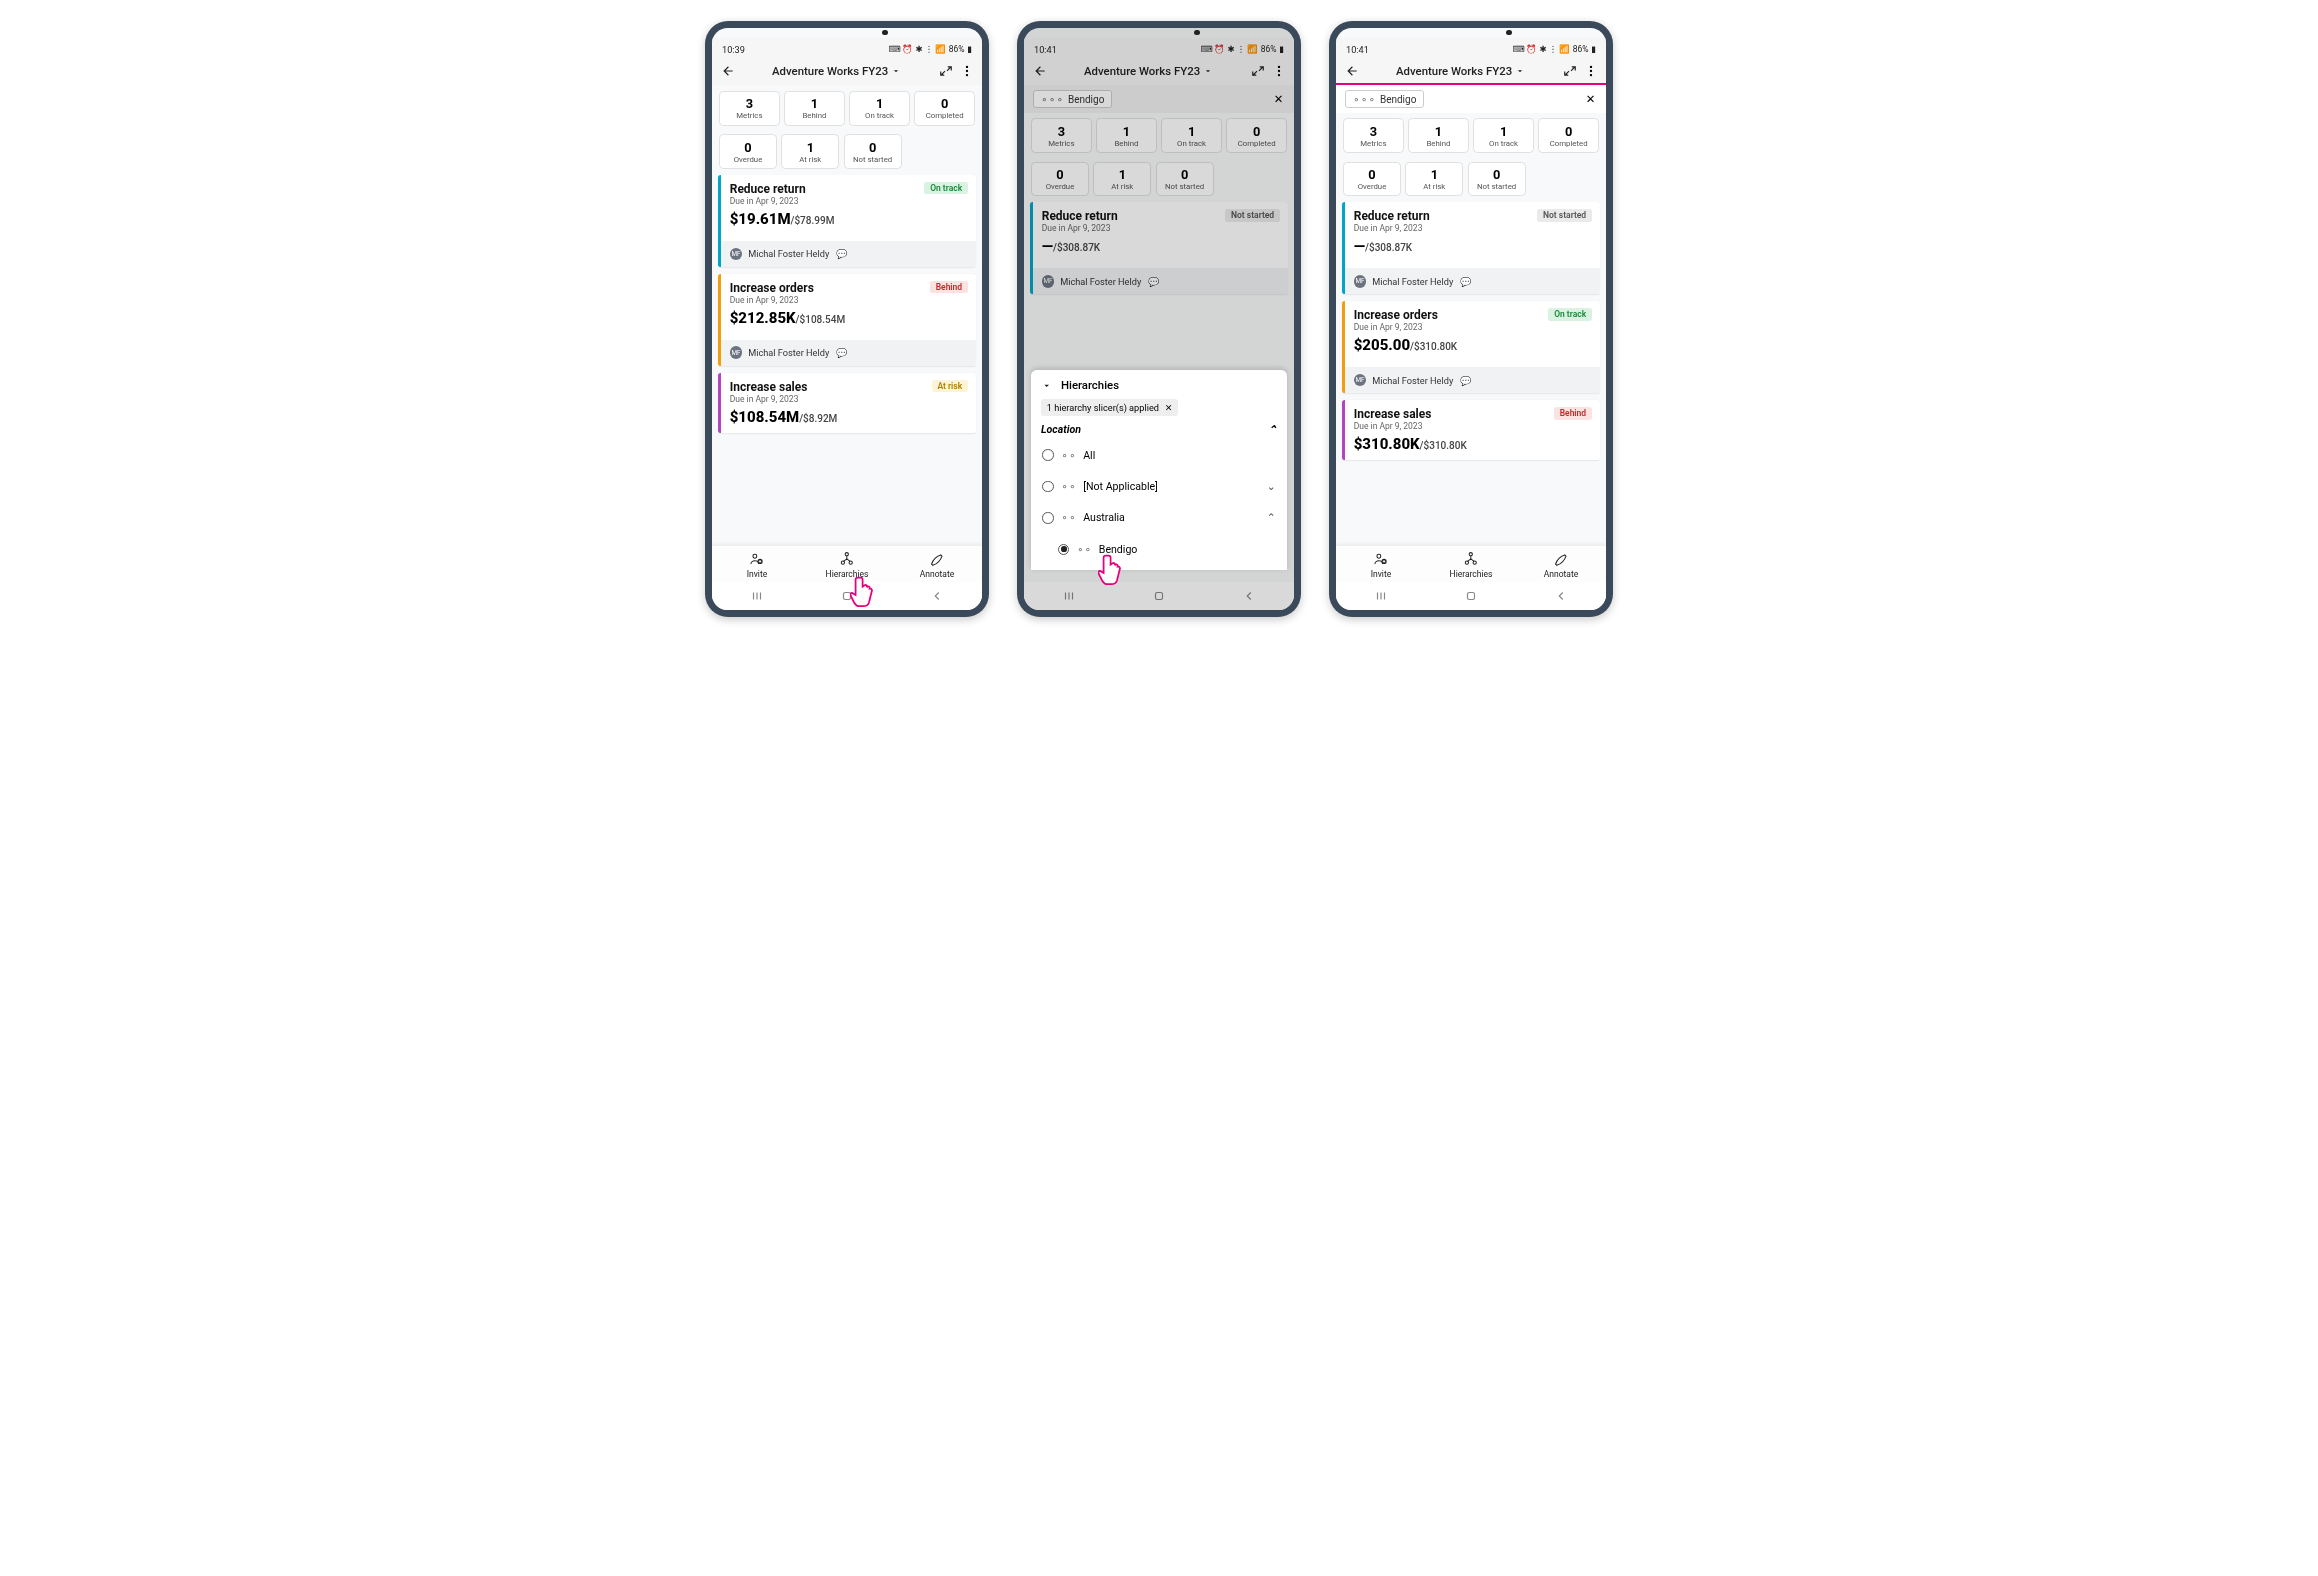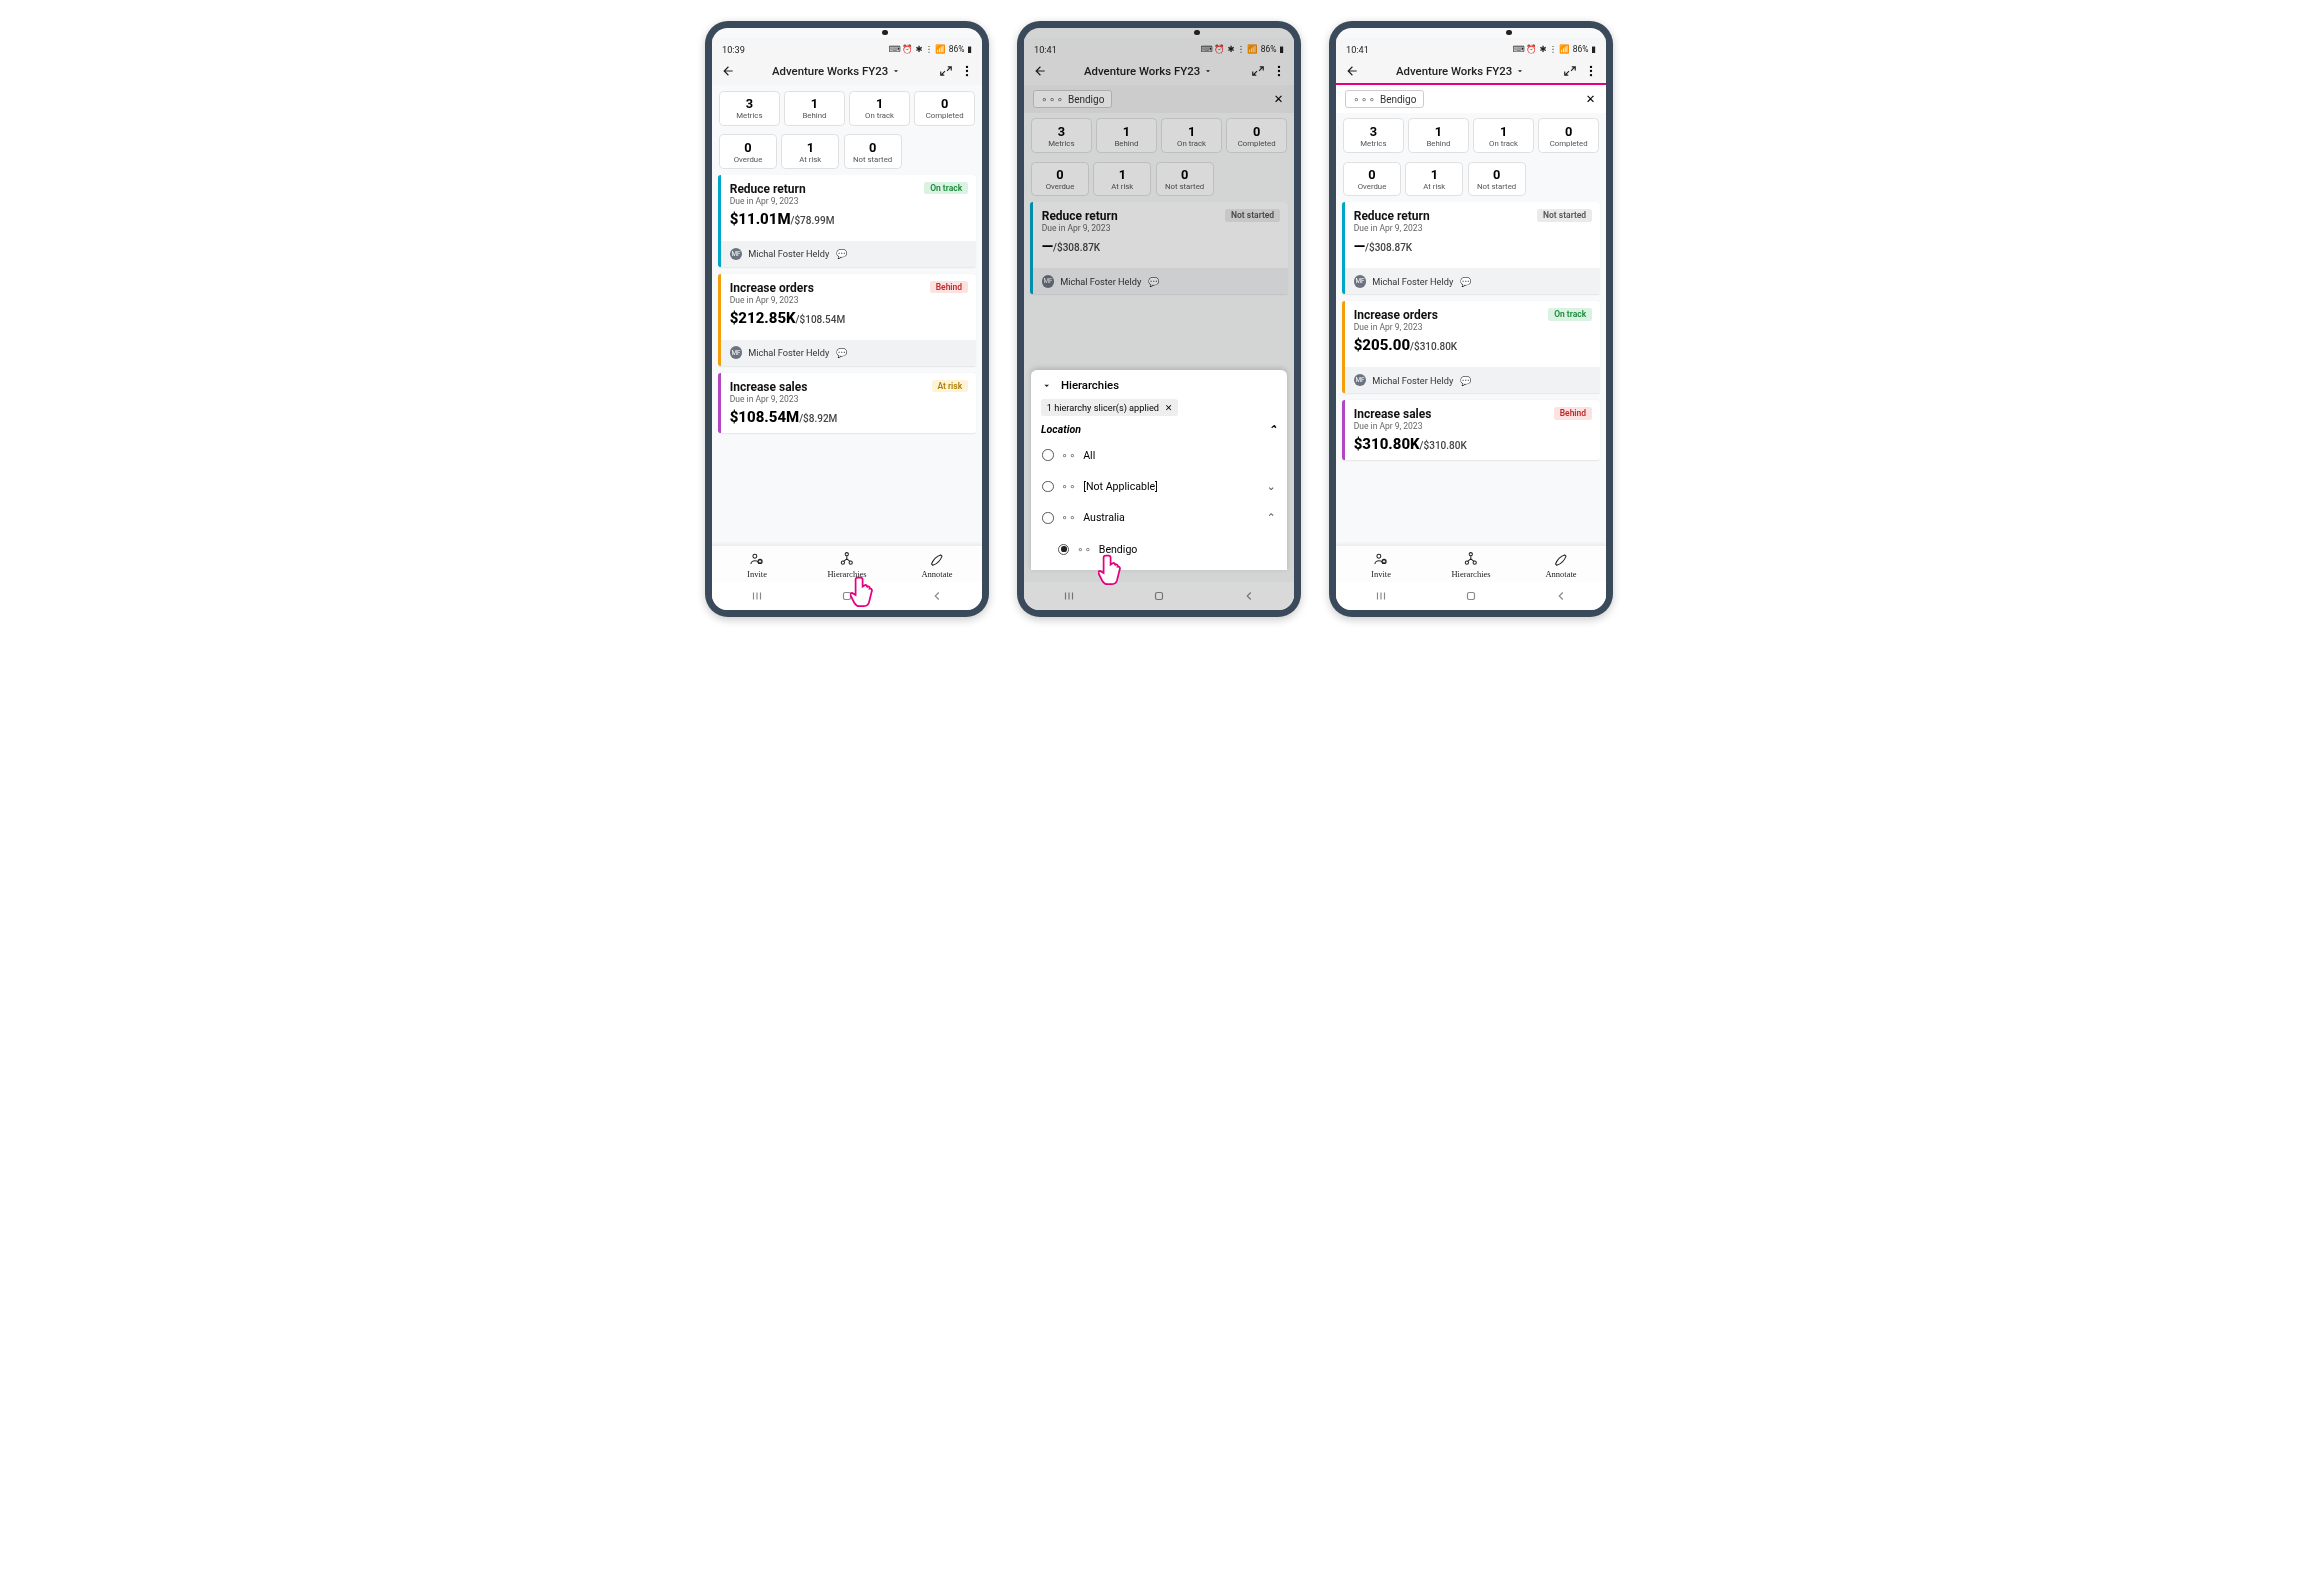--- a/index.html
+++ b/index.html
@@ -100,21 +100,20 @@
   .pill.notstarted{ background:#eaeaea; color:#555;}
   .card-val{ font-size:15px; font-weight:800; color:#000;}
   .card-val .denom{ font-size:10px; font-weight:500; color:#444;}
   .card-footer{ display:flex; align-items:center; gap:5.7px; background:#f1f2f4; margin:9px -8.5px -7px; padding:5.7px 8.5px; font-size:9.2px; color:#333;}
   .avatar{ width:12.8px; height:12.8px; border-radius:50%; background:#6b7280; color:#fff; font-size:6.4px; display:flex; align-items:center; justify-content:center;}
   .bottom-actions{
     display:flex; justify-content:space-around;
     background:#fdfdfd; border-top:0.7px solid #eee;
     padding:5.7px 0 2.8px;
     box-shadow:0 -1.4px 4.3px rgba(0,0,0,.08);
-    font-family:Liberation Serif, serif;
   }
   .action{ display:flex; flex-direction:column; align-items:center; gap:2.1px; font-size:8.5px; color:#222; flex:1;}
   .navbar{ display:flex; justify-content:space-around; align-items:center; padding:7px 0 4.3px; background:#fff;}
   
   .hand{
     position:absolute; width:28px; height:35px; z-index:50;
     pointer-events:none;
   }
   
   .dim { position:absolute; inset:0; background:rgba(0,0,0,.15);}
@@ -206,21 +205,21 @@
     <div class="card">
       <div class="stripe teal"></div>
       <div class="card-body">
         <div class="card-top">
           <div>
                 <div class="card-title">Reduce return</div>
           <div class="card-due">Due in Apr 9, 2023</div>
               </div>
           <span class="pill ontrack">On track</span>
         </div>
-        <div class="card-val"><span>$11.01M</span><span class="denom">/$78.99M</span></div>
+        <div class="card-val"><span>$19.61M</span><span class="denom">/$78.99M</span></div>
         <div class="card-footer">
           <span class="avatar">MF</span>
           <span>Michal Foster Heldy</span>
           <span class="ic">💬</span>
         </div>
       </div>
     </div>
     <div class="card">
       <div class="stripe orange"></div>
       <div class="card-body">

